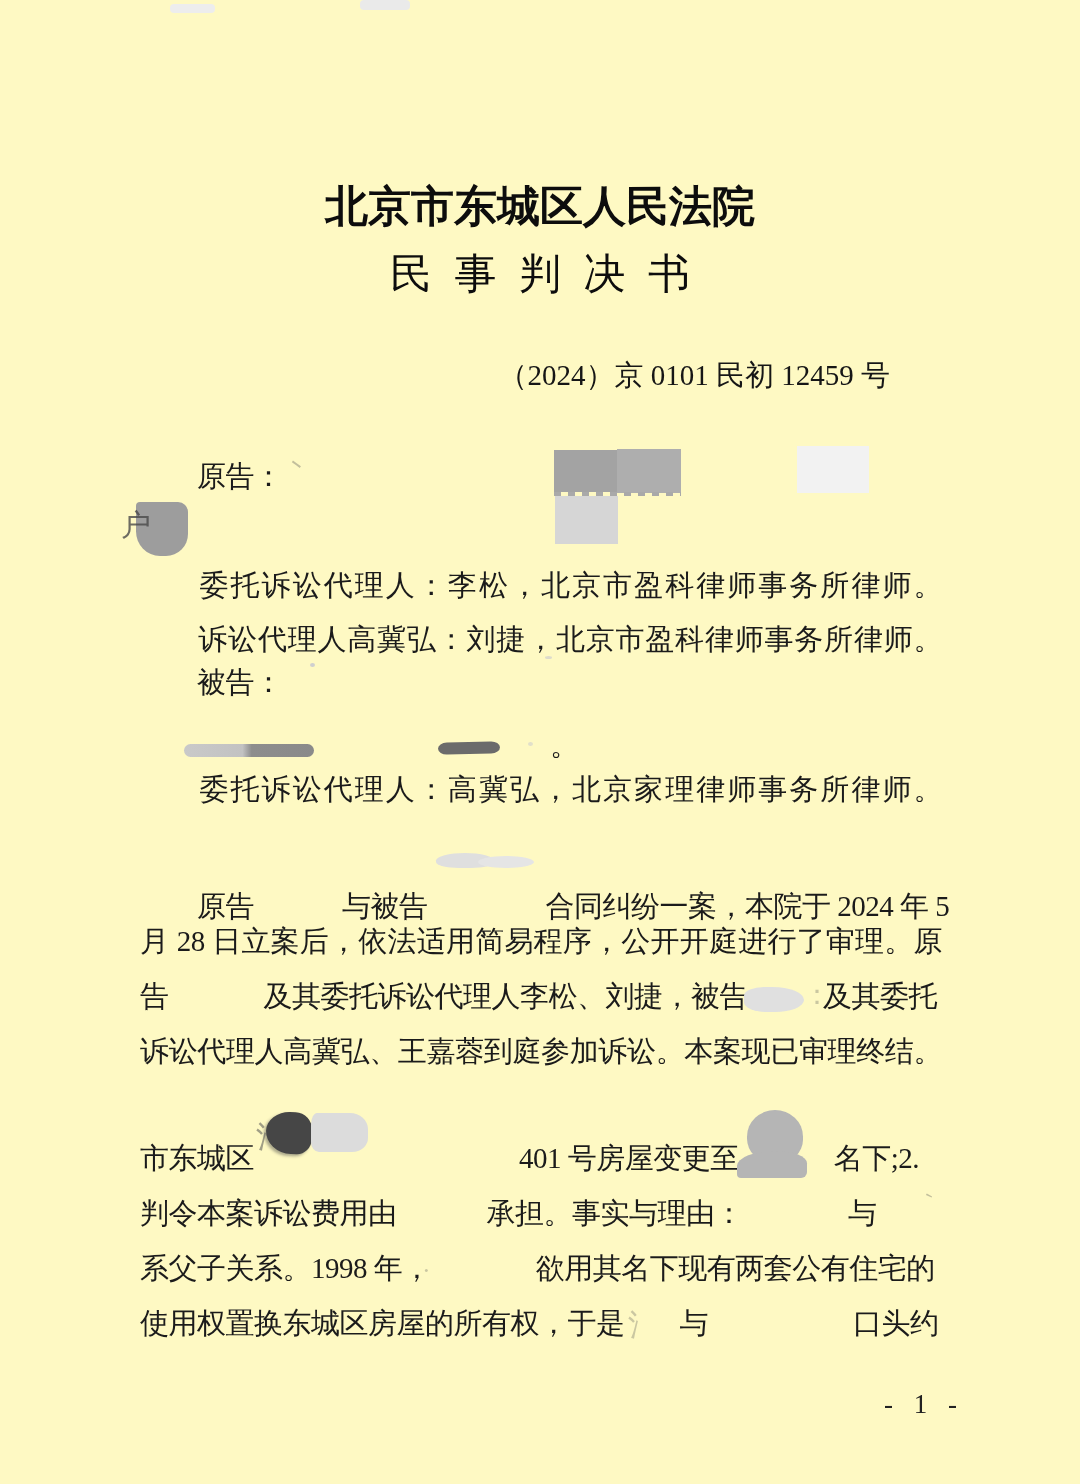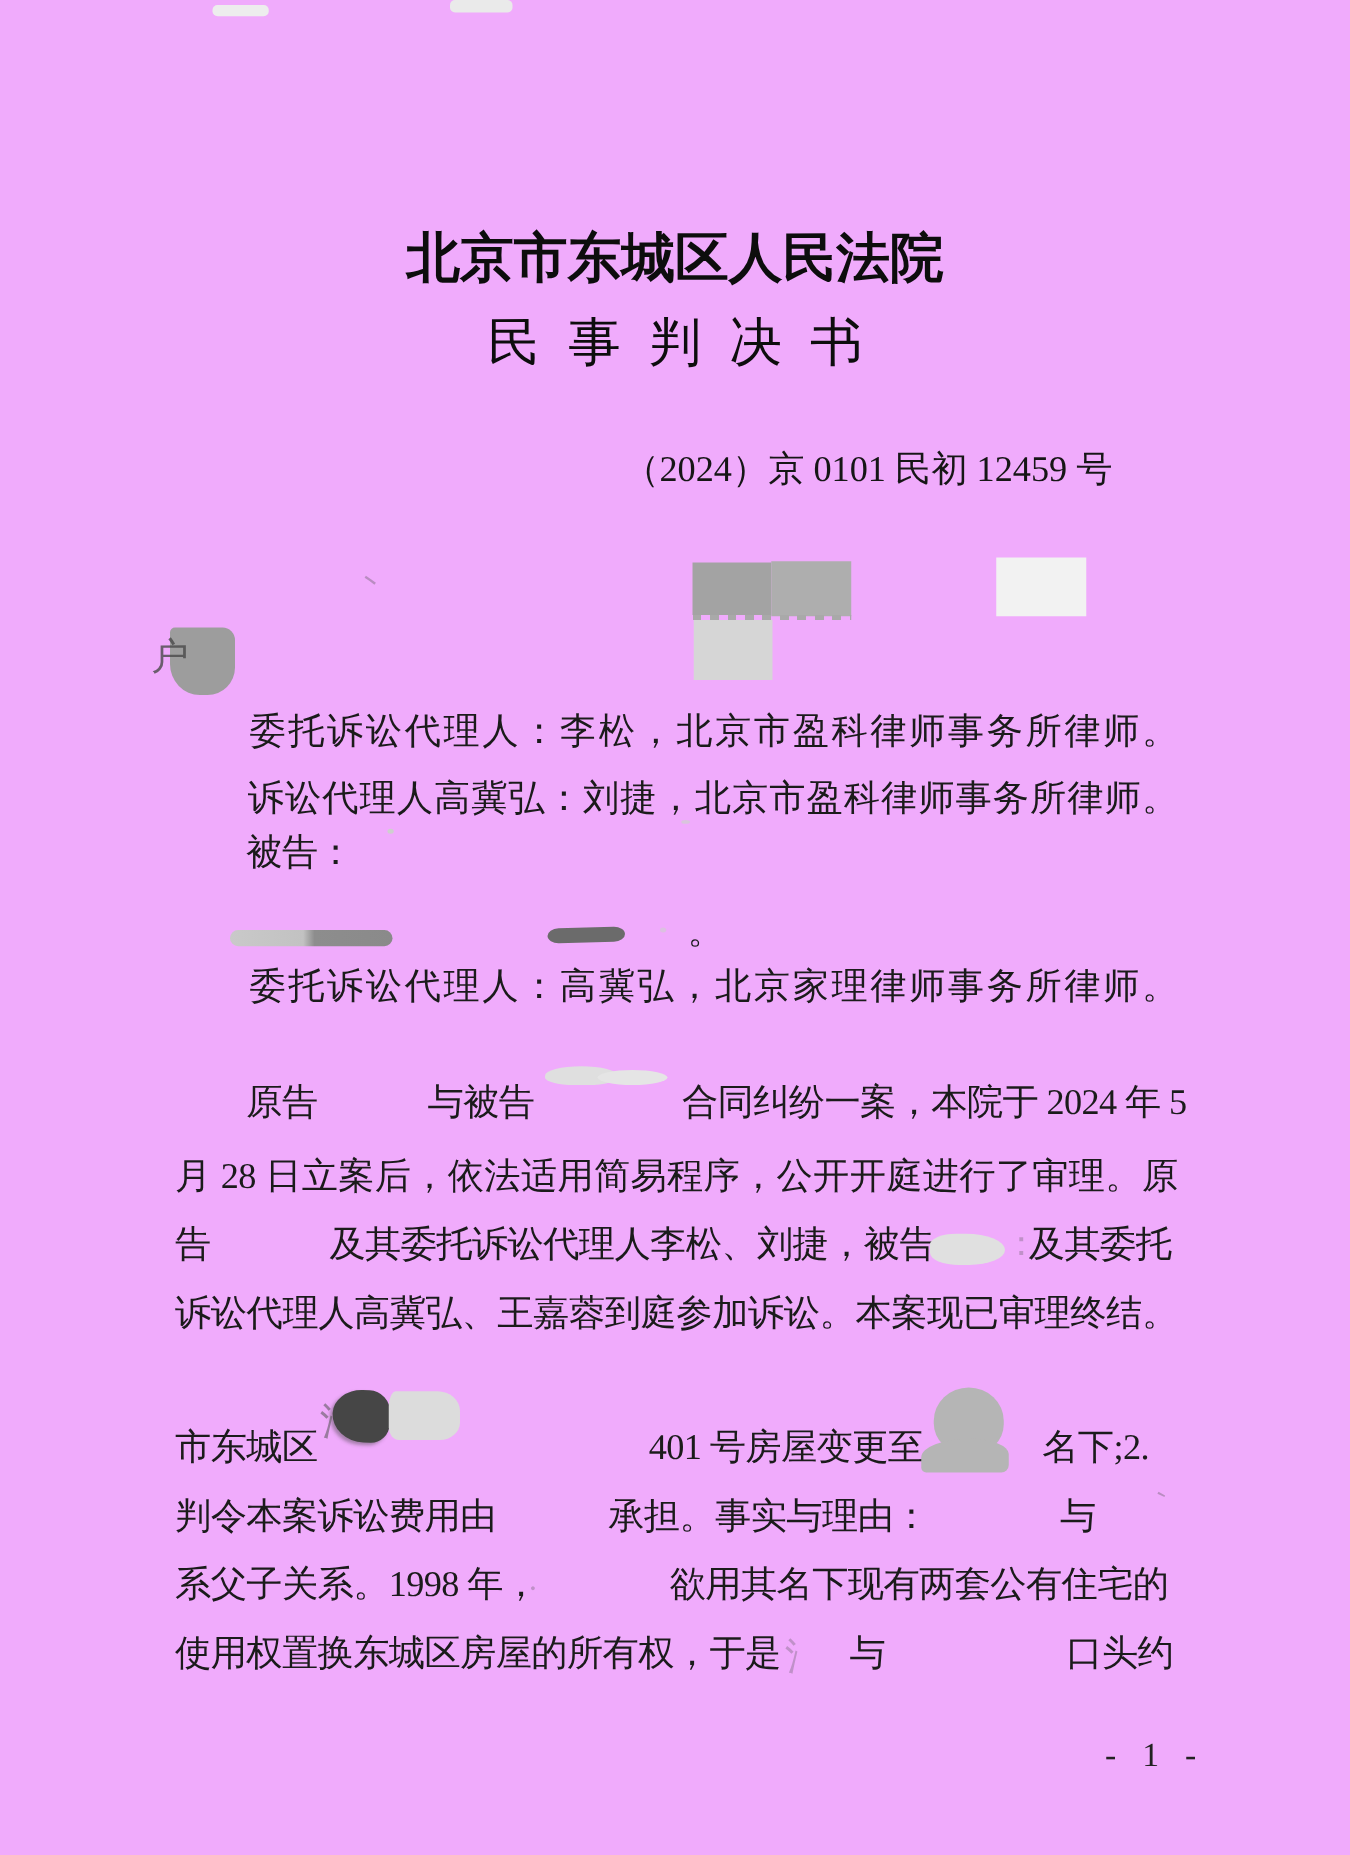--- a/index.html
+++ b/index.html
@@ -1,20 +1,20 @@
 <!DOCTYPE html>
 <html><head>
 <meta charset="utf-8">
 <style>
   html, body { margin: 0; padding: 0; background: #ffffff; }
   .page {
     position: relative;
     width: 1080px;
     height: 1484px;
-    background: #f0abfc;
+    background: #fef9c3;
     overflow: hidden;
     font-family: "Liberation Serif", "DejaVu Serif", serif;
     color: #1b1b1b;
   }
 
   
   .court-name {
     position: absolute;
     top: 178px; left: 0;
     width: 100%;
@@ -131,34 +131,35 @@
 
 <div class="page">
 
   <div class="noise nz1"></div>
   <div class="noise nz2"></div>
 
   <h1 class="court-name">北京市东城区人民法院</h1>
   <h2 class="doc-type">民 事 判 决 书</h2>
   <div class="case-number">（2024）京 0101 民初 12459 号</div>
 
+  <div class="line" style="top:458px"><span class="ind"></span><span>原告：</span></div>
 
   <div class="line just" style="top:567px"><span class="ind"></span><span>委托诉讼代理人：李松，北京市盈科律师事务所律师。</span></div>
 
   <div class="line just" style="top:621px"><span class="ind"></span><span>诉讼代理人高冀弘：刘捷，北京市盈科律师事务所律师。</span></div>
 
   <div class="line" style="top:664px"><span class="ind"></span><span>被告：</span></div>
 
   <div class="line" style="top:727px"><span class="gap" style="width:410px"></span><span>。</span></div>
 
   <div class="line just" style="top:771px"><span class="ind"></span><span>委托诉讼代理人：高冀弘，北京家理律师事务所律师。</span></div>
 
   <div class="line just" style="top:824px"><span class="ind"></span></div>
 
-  <div class="line" style="top:864px"><span class="ind"></span><span>原告</span><span class="gap" style="width:88px"></span><span>与被告</span><span class="gap" style="width:118px"></span><span>合同纠纷一案，本院于 2024 年 5</span></div>
+  <div class="line" style="top:888px"><span class="ind"></span><span>原告</span><span class="gap" style="width:88px"></span><span>与被告</span><span class="gap" style="width:118px"></span><span>合同纠纷一案，本院于 2024 年 5</span></div>
 
   <div class="line just" style="top:923px"><span>月 28 日立案后，依法适用简易程序，公开开庭进行了审理。原</span></div>
 
   <div class="line" style="top:978px"><span>告</span><span class="gap" style="width:95px"></span><span>及其委托诉讼代理人李松、刘捷，被告</span><span class="gap" style="width:75px"></span><span>及其委托</span></div>
 
   <div class="line just" style="top:1033px"><span>诉讼代理人高冀弘、王嘉蓉到庭参加诉讼。本案现已审理终结。</span></div>
 
 
   <div class="line" style="top:1140px"><span>市东城区</span><span class="gap" style="width:265px"></span><span>401 号房屋变更至</span><span class="gap" style="width:95px"></span><span>名下;2.</span></div>
 

